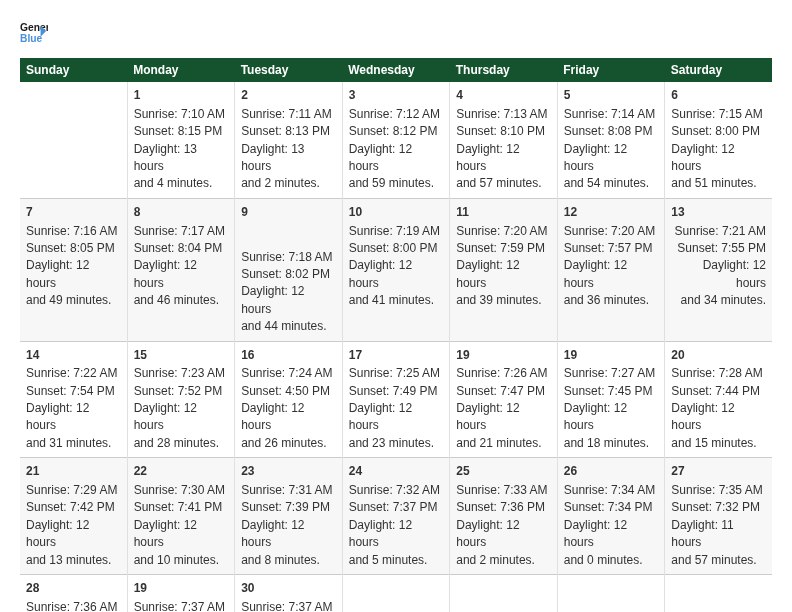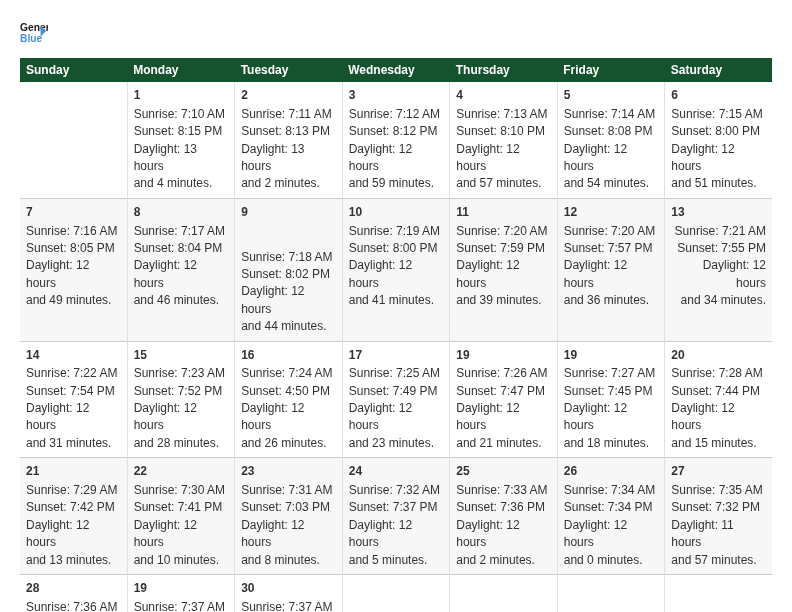--- a/index.html
+++ b/index.html
@@ -275,21 +275,21 @@
           <td>
             <span class="day-num">22</span>
             <div class="cell-text" style="white-space: pre-line;">Sunrise: 7:30 AM
 Sunset: 7:41 PM
 Daylight: 12 hours
 and 10 minutes.</div>
           </td>
           <td>
             <span class="day-num">23</span>
             <div class="cell-text" style="white-space: pre-line;">Sunrise: 7:31 AM
-Sunset: 7:03 PM
+Sunset: 7:39 PM
 Daylight: 12 hours
 and 8 minutes.</div>
           </td>
           <td>
             <span class="day-num">24</span>
             <div class="cell-text" style="white-space: pre-line;">Sunrise: 7:32 AM
 Sunset: 7:37 PM
 Daylight: 12 hours
 and 5 minutes.</div>
           </td>

